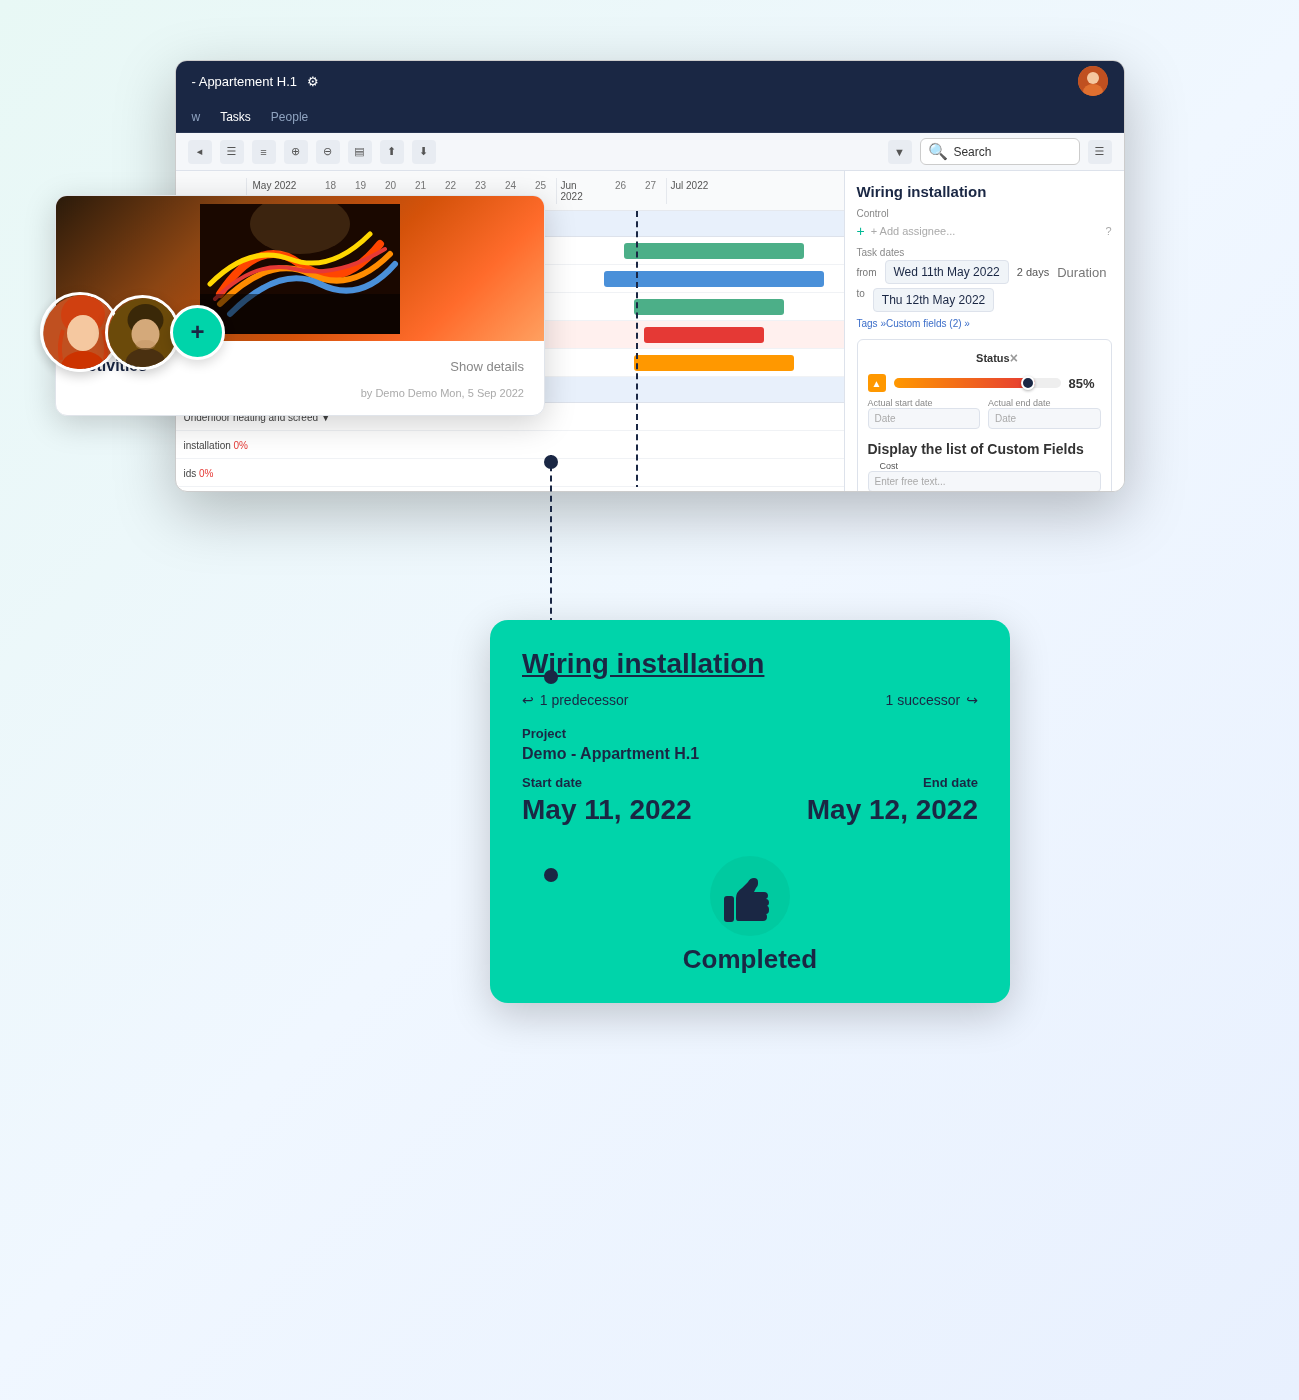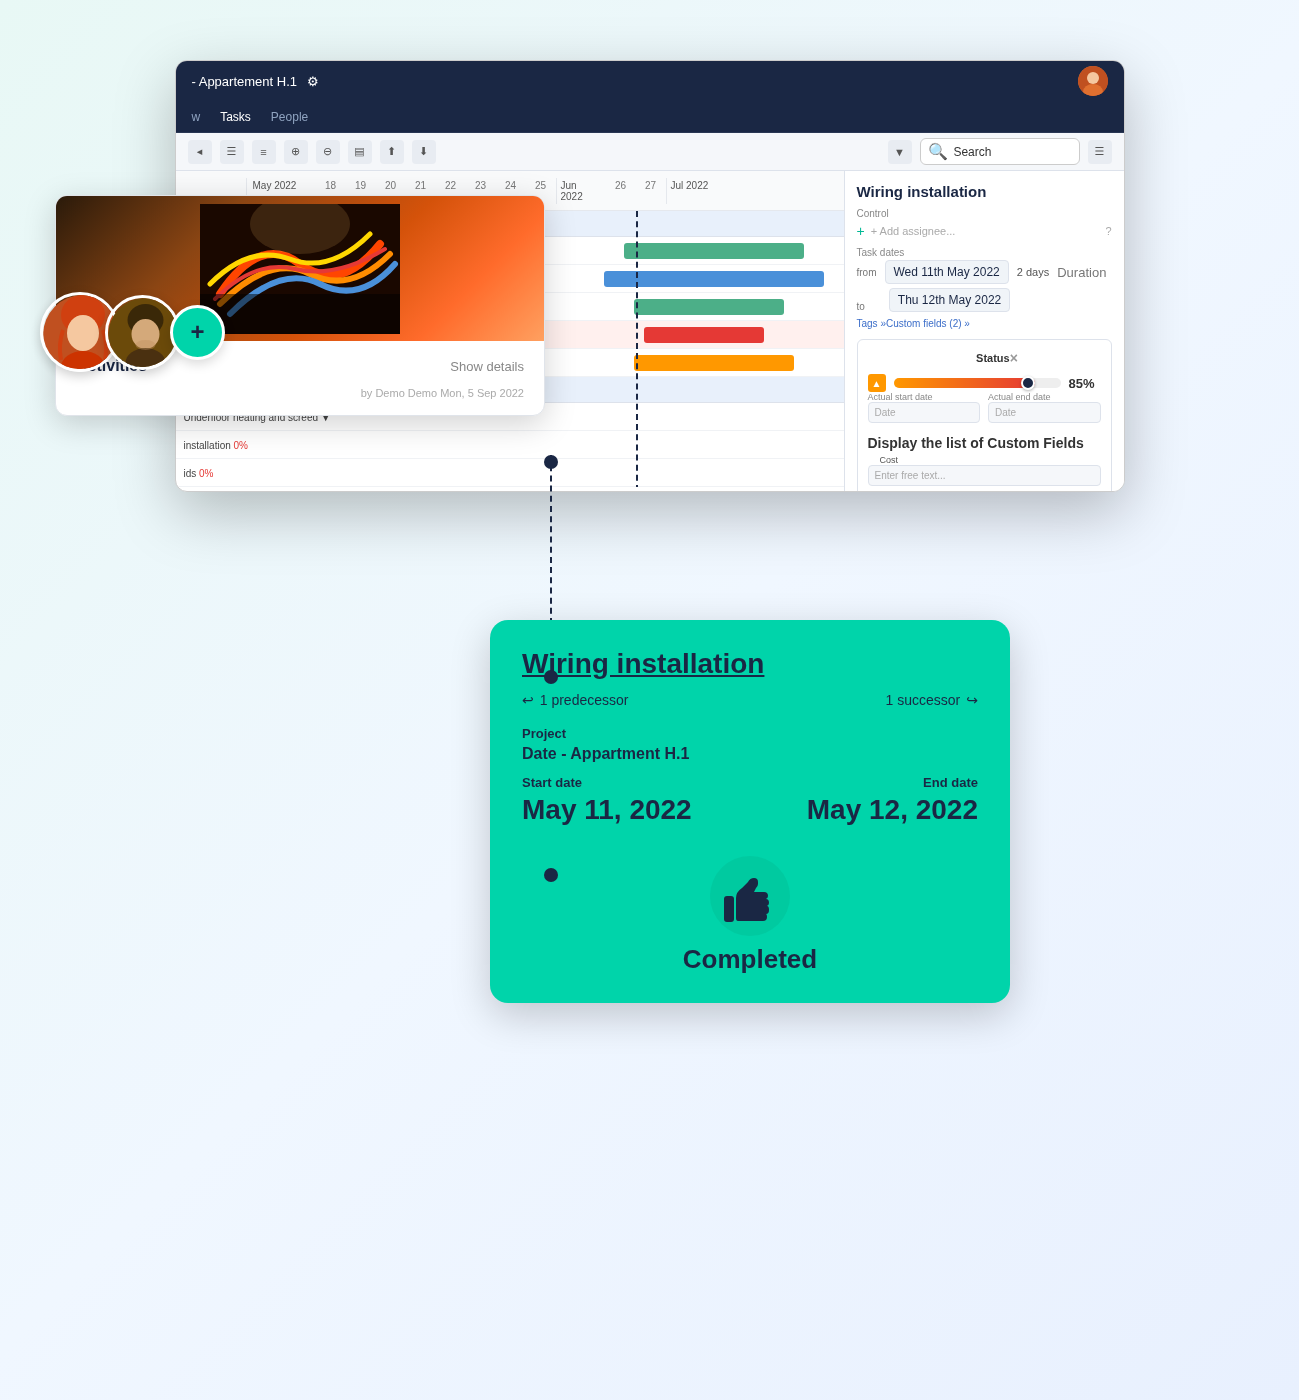--- a/index.html
+++ b/index.html
@@ -262,20 +262,21 @@
       border-radius: 4px;
       padding: 4px 6px;
       font-size: 10px;
       color: #aaa;
       width: 100%;
     }
 
     .dates-row-two {
       display: flex;
       gap: 8px;
+      margin-top: 6px;
     }
 
     .dates-col { flex: 1; }
 
     .panel-custom-label {
       font-size: 14px;
       font-weight: 600;
       color: #333;
       margin: 12px 0 4px;
     }
@@ -716,21 +717,21 @@
             <span style="margin-left:auto; font-size:11px; color:#aaa;">?</span>
           </div>
 
           <div class="panel-label">Task dates</div>
           <div class="panel-dates-row">
             <span style="font-size:10px; color:#777;">from</span>
             <div class="panel-date-box">Wed 11th May 2022</div>
             <span class="panel-duration">2  days</span>
             <span style="font-size:13px; color:#777;">Duration</span>
           </div>
-          <div style="display:flex; align-items:flex-end; gap:24px; margin-top:4px;">
+          <div style="display:flex; align-items:flex-start; gap:8px; margin-top:4px;">
             <span style="font-size:10px; color:#777;">to</span>
             <div class="panel-date-box">Thu 12th May 2022</div>
           </div>
 
           <div style="display:flex; gap:0; margin-top:6px;">
             <span style="font-size:10px; color:#3c6ec9; cursor:pointer;">Tags »</span>
             <span style="font-size:10px; color:#3c6ec9; cursor:pointer;">Custom fields (2) »</span>
           </div>
 
           <div class="status-section">
@@ -831,21 +832,21 @@
         <span>1 predecessor</span>
       </div>
       <div class="wiring-card-nav-item">
         <span>1 successor</span>
         <span>↪</span>
       </div>
     </div>
 
     <div class="wiring-card-section">
       <div class="wiring-card-label">Project</div>
-      <div class="wiring-card-value">Date - Appartment H.1</div>
+      <div class="wiring-card-value">Demo - Appartment H.1</div>
     </div>
 
     <div class="wiring-card-dates">
       <div class="wiring-date-block">
         <div class="wiring-card-label">Start date</div>
         <div class="wiring-date-big">May 11, 2022</div>
       </div>
       <div class="wiring-date-block" style="text-align:right;">
         <div class="wiring-card-label">End date</div>
         <div class="wiring-date-big">May 12, 2022</div>

